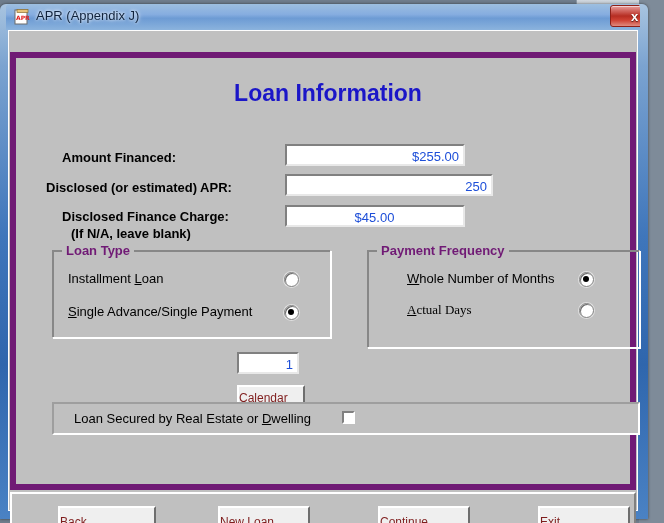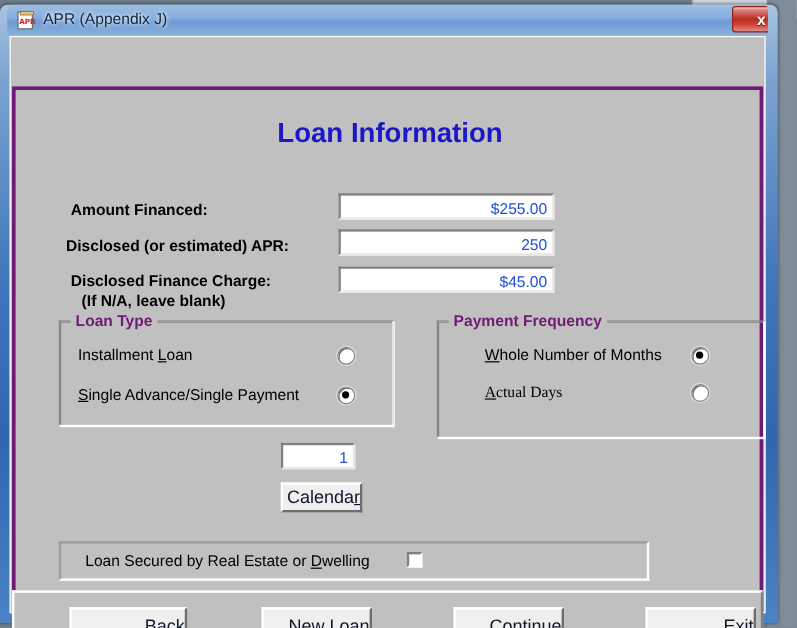--- a/index.html
+++ b/index.html
@@ -78,23 +78,22 @@
     box-sizing:border-box;
   }
   .menu-item{
     position:absolute;top:2px;height:16px;padding:0 7px;
     font-size:13px;color:#000;line-height:16px;cursor:default;
   }
 
   .form{
     position:absolute;left:1px;top:21px;width:626px;height:438px;
     background:#c0c0c0;
-    border:3px solid #701a75;
-    box-sizing:border-box;
-    margin-top:20px;
+    border:6px solid #701a75;
+    box-sizing:border-box;
   }
   .raised{
     border:2px solid;
     border-color:#ffffff #808080 #808080 #ffffff;
     box-sizing:border-box;
   }
 
   
   .lbl{
     position:absolute;font-size:13px;font-weight:bold;color:#000;
@@ -148,22 +147,22 @@
     border:2px solid;border-color:#808080 #ffffff #ffffff #808080;
     box-sizing:border-box;cursor:pointer;
   }
 
   
   .btn{
     position:absolute;
     background:#efefef;
     border:2px solid;border-color:#ffffff #6e6e6e #6e6e6e #ffffff;
     box-sizing:border-box;
-    font-size:15px;color:#0f172a;
-    display:flex;align-items:center;justify-content:flex-end;
+    font-size:12px;color:#7f1d1d;
+    display:flex;align-items:center;justify-content:flex-start;
     cursor:pointer;font-family:"Liberation Sans", sans-serif;
   }
 
   
   .bottombar{
     position:absolute;left:1px;top:461px;width:626px;height:58px;
     background:#c0c0c0;
     border:2px solid;border-color:#ffffff #808080 #808080 #ffffff;
     box-sizing:border-box;
   }
@@ -199,26 +198,26 @@
   <div class="client">
 
 
     <div class="form">
 
       <div style="position:absolute;left:0;top:22px;width:624px;text-align:center;font-size:23px;font-weight:bold;color:#1b16c8;">Loan Information</div>
 
       <div class="lbl" style="left:46px;top:92px;">Amount Financed:</div>
       <input class="tinput" style="left: 269px; top: 86px; width: 180px;" value="$255.00">
 
-      <div class="lbl" style="left:42px;top:122px;">Disclosed (or estimated) APR:</div>
-      <input class="tinput" style="left: 269px; top: 116px; width: 180px;" value="250">
+      <div class="lbl" style="left:30px;top:122px;">Disclosed (or estimated) APR:</div>
+      <input class="tinput" style="left: 269px; top: 116px; width: 208px;" value="250">
 
       <div class="lbl" style="left:46px;top:151px;">Disclosed Finance Charge:</div>
       <div class="lbl" style="left:55px;top:168px;">(If N/A, leave blank)</div>
-      <input class="tinput" style="left: 269px; top: 147px; width: 180px;" value="$45.00">
+      <input class="tinput" style="left: 269px; top: 147px; width: 180px; text-align: center;" value="$45.00">
 
       <div class="groupbox" style="left:36px;top:192px;width:279px;height:88px;">
         <span class="gb-legend">Loan Type</span>
         <div class="lbl-plain" style="left:15px;top:20px;">Installment <u>L</u>oan</div>
         <div class="radio off" style="left:231px;top:21px;"></div>
         <div class="lbl-plain" style="left:15px;top:53px;"><u>S</u>ingle Advance/Single Payment</div>
         <div class="radio" style="left:231px;top:54px;">
             <span class="dot"></span>
           </div>
       </div>
@@ -232,21 +231,21 @@
         <div class="lbl-plain" style="left:39px;top:51px;font-family:Liberation Serif, serif;"><u>A</u>ctual Days</div>
         <div class="radio off" style="left:211px;top:52px;"></div>
       </div>
 
       <input class="tinput" style="left: 221px; top: 294px; width: 62px;" value="1">
 
       <div class="btn" style="left:221px;top:327px;width:68px;height:25px;">
         <span>Calenda<u>r</u></span>
       </div>
 
-      <div class="raised" style="position:absolute;left:36px;top:376px;width:492px;height:33px;background:#c0c0c0;border-color:#9e9e9e #ffffff #ffffff #9e9e9e;">
+      <div class="raised" style="position:absolute;left:36px;top:344px;width:588px;height:33px;background:#c0c0c0;border-color:#9e9e9e #ffffff #ffffff #9e9e9e;">
         <div class="lbl-plain" style="left:20px;top:7px;">Loan Secured by Real Estate or <u>D</u>welling</div>
         <div class="checkbox" style="left:288px;top:7px;"></div>
       </div>
 
     </div>
 
     <div class="bottombar">
       <div class="btn" style="left:46px;top:12px;width:98px;height:32px;">
         <span><u>B</u>ack</span>
       </div>

